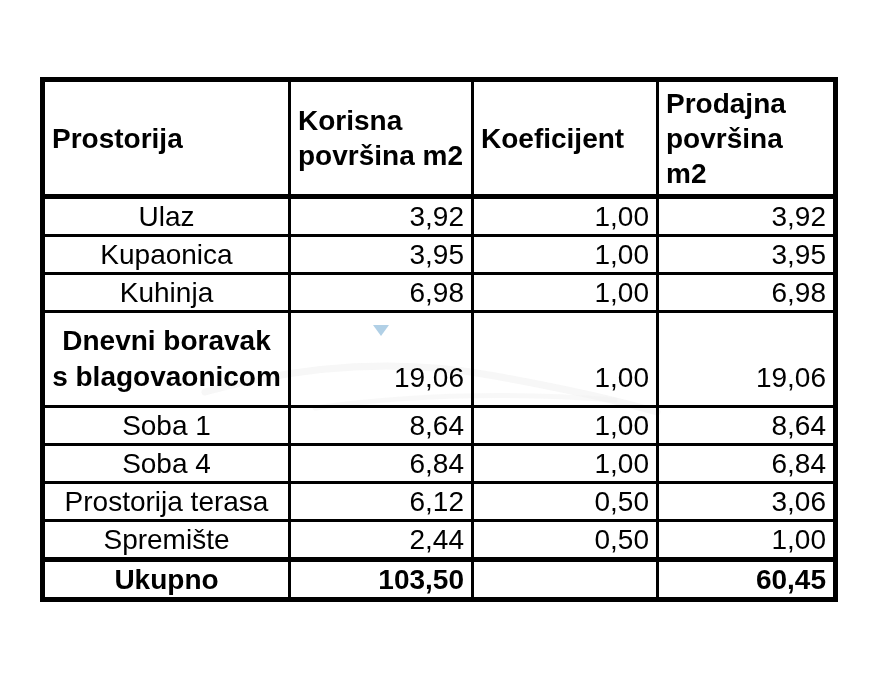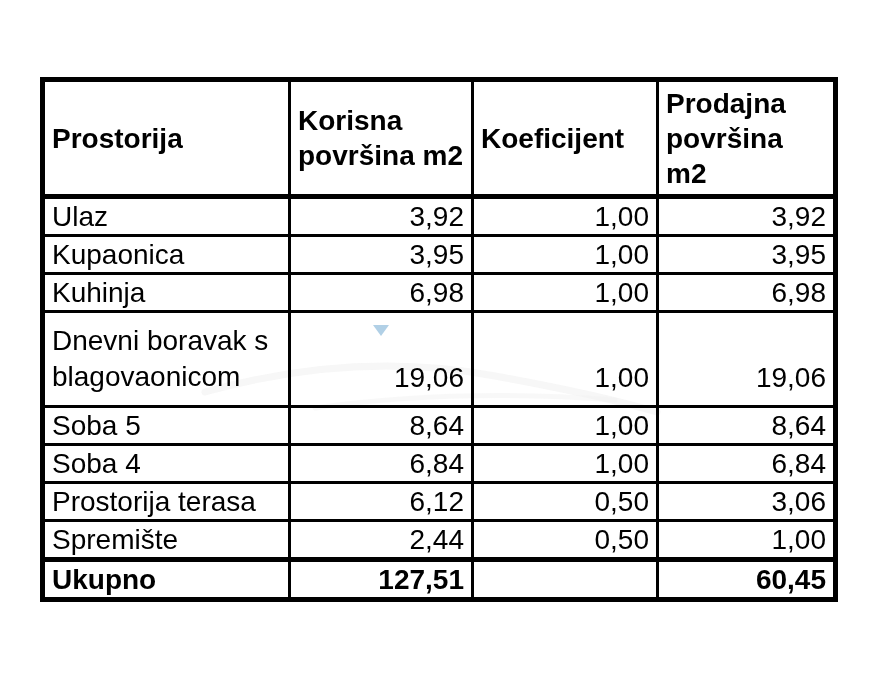--- a/index.html
+++ b/index.html
@@ -46,32 +46,33 @@
     text-align: left;
     vertical-align: middle;
     border-bottom-width: 5px !important;
   }
   tbody td {
     height: 34px;
     vertical-align: middle;
     white-space: nowrap;
   }
   td.name {
-    text-align: left;
+    text-align: center;
   }
   td.num {
     text-align: right;
   }
   tr.tall td {
     height: 82px;
   }
   tr.tall td.name {
     white-space: normal;
     line-height: 1.3;
     vertical-align: middle;
+    font-weight: bold;
   }
   tr.tall td.num {
     vertical-align: bottom;
     padding-bottom: 10px;
   }
   tr.total td {
     border-top-width: 5px;
     font-weight: bold;
     height: 33px;
   }
@@ -143,21 +144,21 @@
           <td class="num">1,00</td>
           <td class="num">6,98</td>
         </tr>
         <tr class="tall">
           <td class="name">Dnevni boravak s blagovaonicom</td>
           <td class="num">19,06</td>
           <td class="num">1,00</td>
           <td class="num">19,06</td>
         </tr>
         <tr>
-          <td class="name">Soba 5</td>
+          <td class="name">Soba 1</td>
           <td class="num">8,64</td>
           <td class="num">1,00</td>
           <td class="num">8,64</td>
         </tr>
         <tr>
           <td class="name">Soba 4</td>
           <td class="num">6,84</td>
           <td class="num">1,00</td>
           <td class="num">6,84</td>
         </tr>
@@ -168,21 +169,21 @@
           <td class="num">3,06</td>
         </tr>
         <tr>
           <td class="name">Spremište</td>
           <td class="num">2,44</td>
           <td class="num">0,50</td>
           <td class="num">1,00</td>
         </tr>
         <tr class="total">
           <td class="name">Ukupno</td>
-          <td class="num">127,51</td>
+          <td class="num">103,50</td>
           <td class="num"></td>
           <td class="num">60,45</td>
         </tr>
       </tbody>
     </table>
   </div>
 
   <div class="triangle-marker"></div>
 
 </div>

